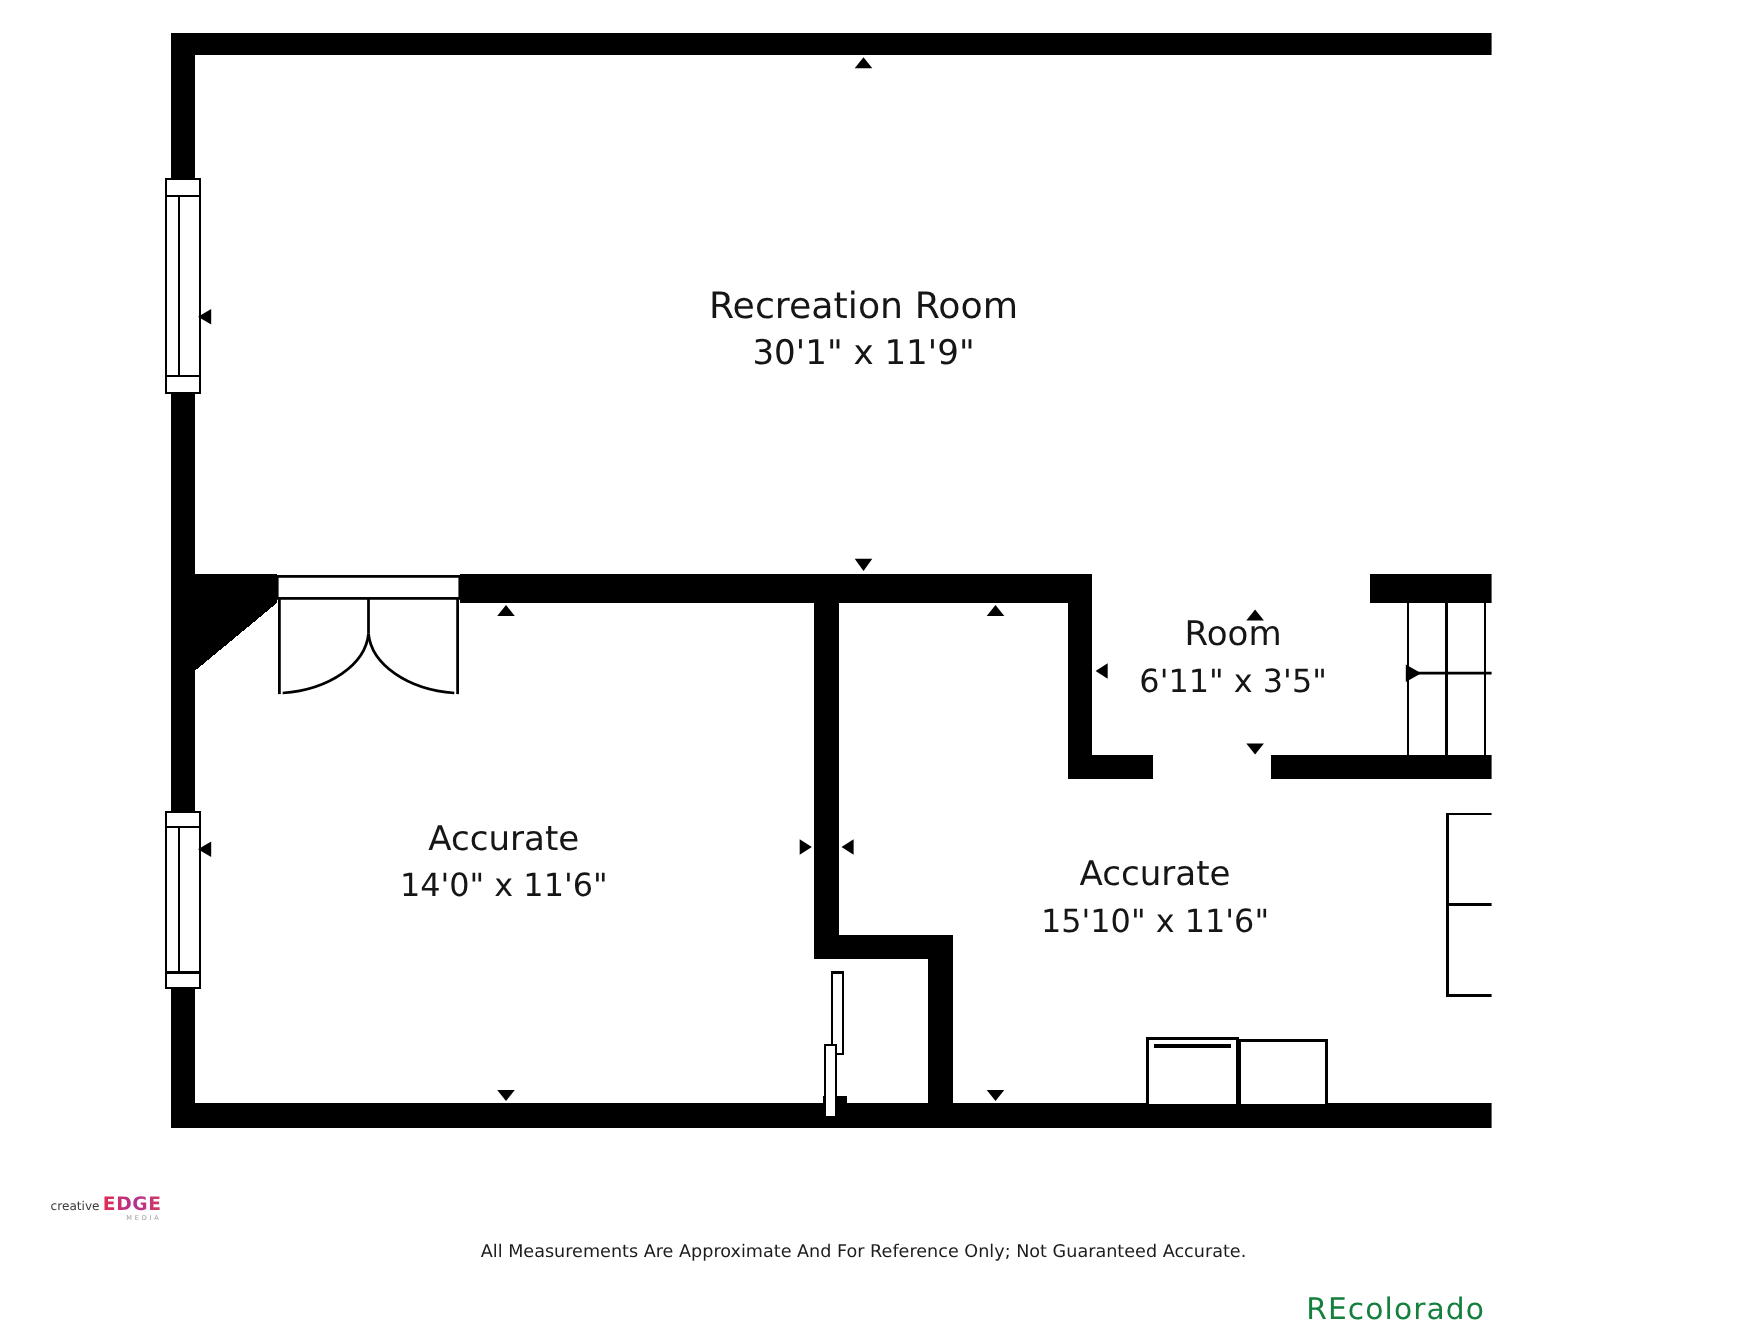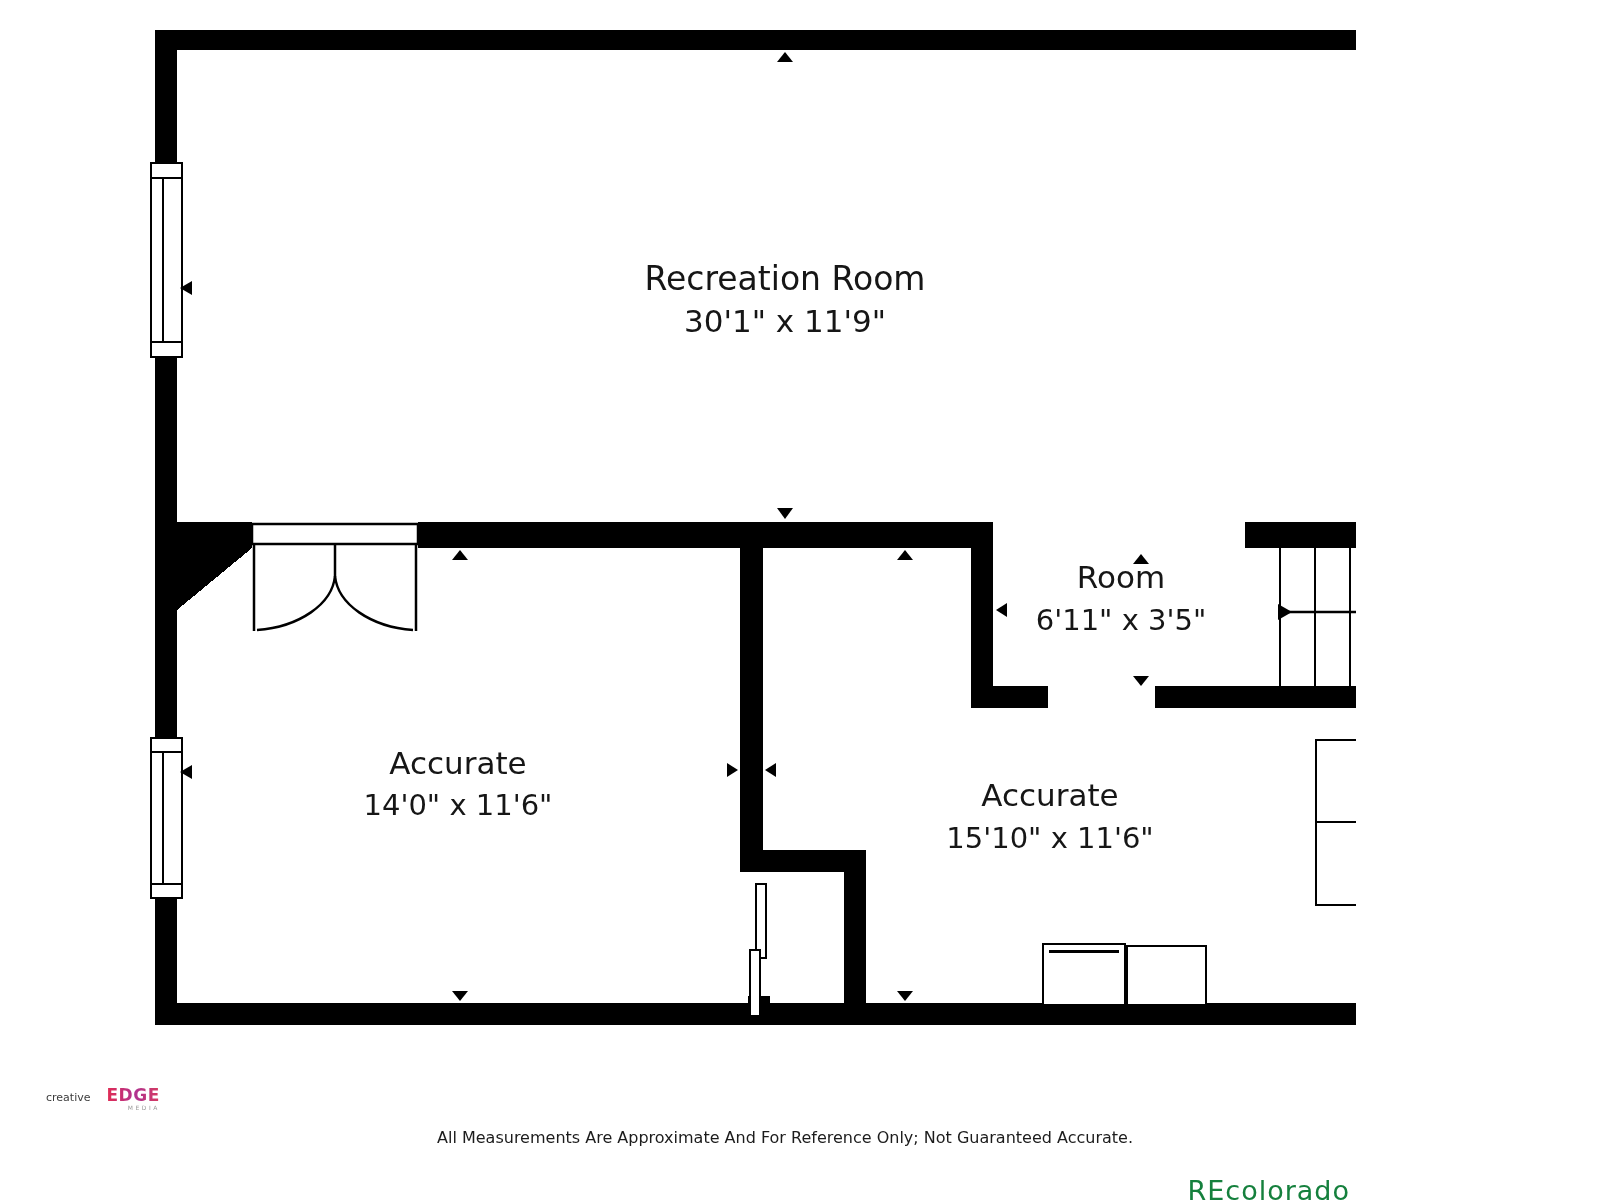--- a/index.html
+++ b/index.html
@@ -33,21 +33,21 @@
     position:absolute;left:785px;top:1137px;
     transform:translate(-50%,-50%);
     font-size:16px;color:#1c1c1c;white-space:nowrap;text-align:center;
   }
   .watermark{
     position:absolute;right:6px;top:1150px;
     font-size:27px;color:#15803d;letter-spacing:1px;margin-top:25px;
   }
   .logo{
     position:absolute;left:46px;top:1085px;
-    display:flex;align-items:baseline;gap:16px;
+    display:flex;align-items:baseline;gap:3px;
   }
   .logo-creative{font-size:11px;color:#3c3c3c;}
   .logo-edge-wrap{display:inline-flex;flex-direction:column;align-items:flex-end;}
   .logo-edge{
     font-size:17px;font-weight:700;letter-spacing:0.5px;
     background:linear-gradient(90deg,#e22c52 0%,#b03390 55%,#d63a5e 100%);
     -webkit-background-clip:text;background-clip:text;
     color:transparent;
   }
   .logo-media{font-size:6px;letter-spacing:2.5px;color:#9a9a9a;margin-top:-1px;}

